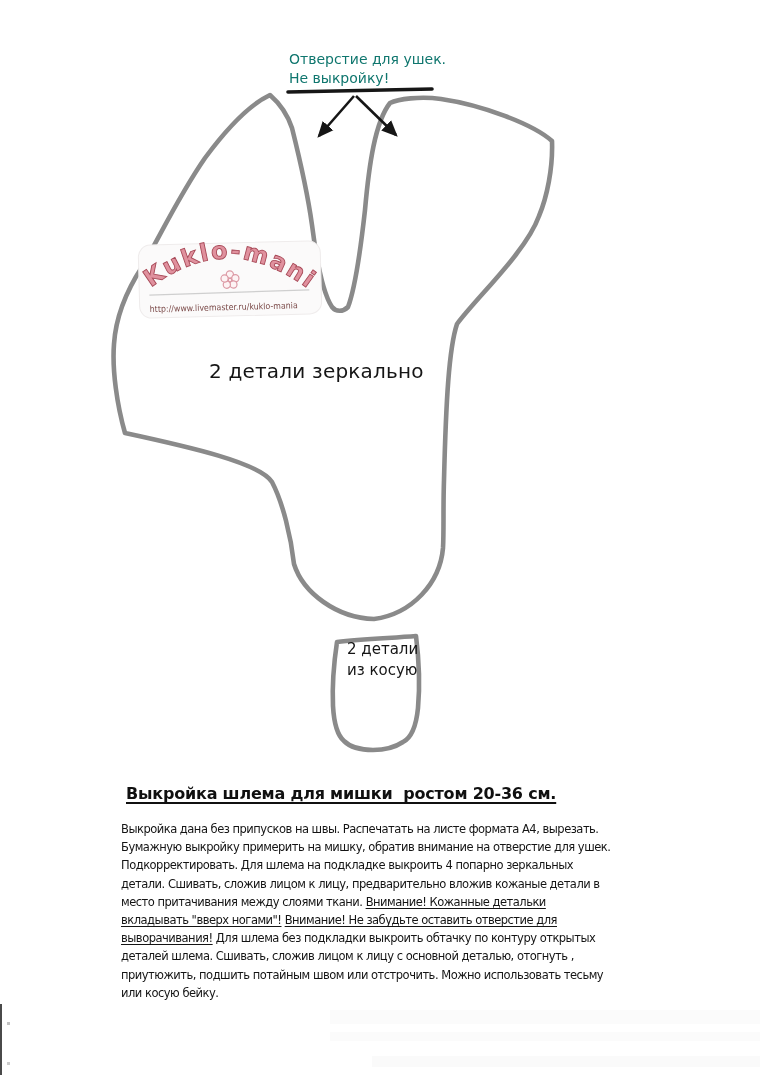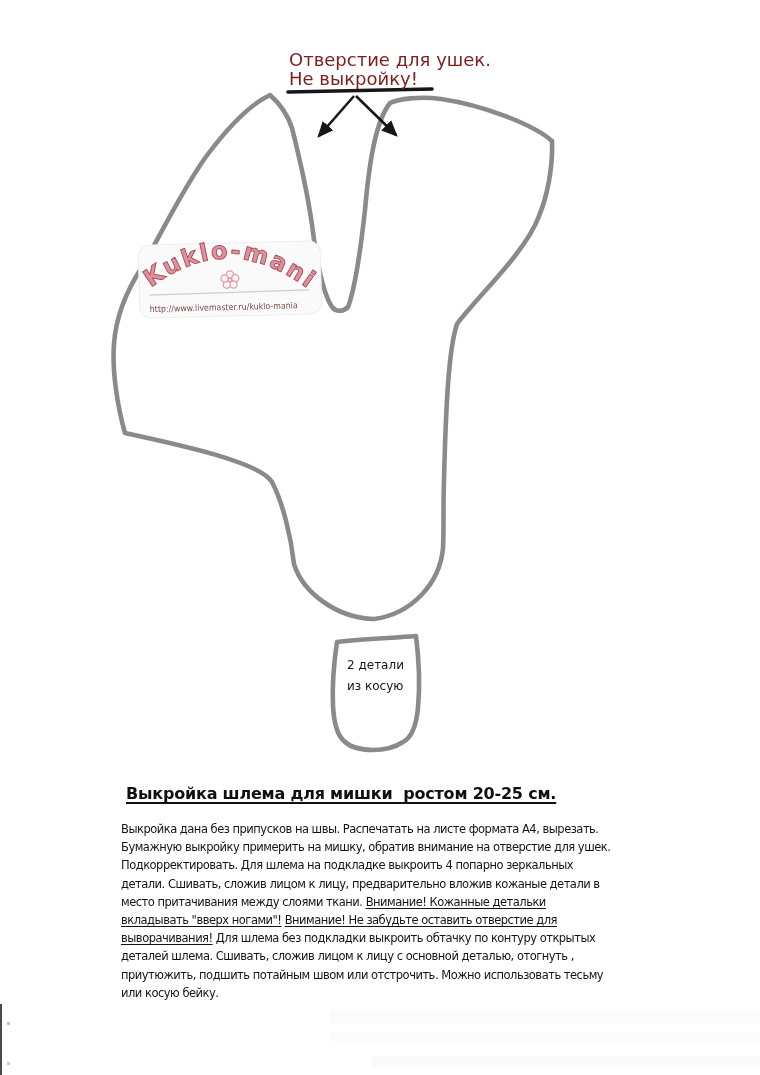--- a/index.html
+++ b/index.html
@@ -3,27 +3,27 @@
 <meta charset="utf-8">
 <style>
   html,body{margin:0;padding:0;background:#ffffff;}
   .page{
     position:relative;width:760px;height:1075px;background:#ffffff;overflow:hidden;
     font-family:"DejaVu Sans",sans-serif;color:#1a1a1a;
   }
   .abs{position:absolute;}
   svg{position:absolute;left:0;top:0;}
   .annot{
-    left:289px;top:50px;font-size:18px;line-height:19px;color:#7f1d1d;
+    left:289px;top:50px;font-size:14px;line-height:19px;color:#0f766e;
   }
   .main-label{
     left:209px;top:359px;font-size:20px;color:#151515;letter-spacing:0.2px;
   }
   .small-label{
-    left:347px;top:655px;font-size:12px;line-height:21px;color:#151515;
+    left:347px;top:639px;font-size:15px;line-height:21px;color:#151515;
   }
   .title{
     left:126px;top:784px;font-size:16px;font-weight:bold;letter-spacing:-0.2px;
     white-space:pre;text-decoration:underline;text-underline-offset:3px;
     text-decoration-thickness:2px;color:#101010;
   }
   .body-text{
     left:97px;top:820px;width:492px;font-size:11.5px;line-height:18.2px;
     letter-spacing:-0.5px;color:#141414;margin-left:24px;
   }
@@ -103,25 +103,26 @@
       <rect x="7" y="1022" width="3" height="3" fill="#9a9a9a" opacity="0.6"></rect>
       <rect x="7" y="1062" width="3" height="3" fill="#9a9a9a" opacity="0.5"></rect>
     </g>
   </svg>
 
   <div class="abs annot">
     <div>Отверстие для ушек.</div>
     <div>Не выкройку!</div>
   </div>
 
+  <div class="abs main-label">2 детали зеркально</div>
 
   <div class="abs small-label">
     <div>2 детали</div>
     <div>из косую</div>
   </div>
 
-  <div class="abs title">Выкройка шлема для мишки  ростом 20-25 см.</div>
+  <div class="abs title">Выкройка шлема для мишки  ростом 20-36 см.</div>
 
   <div class="abs body-text">
     <span>Выкройка дана без припусков на швы. Распечатать на листе формата А4, вырезать. Бумажную выкройку примерить на мишку, обратив внимание на отверстие для ушек. Подкорректировать. Для шлема на подкладке выкроить 4 попарно зеркальных детали. Сшивать, сложив лицом к лицу, предварительно вложив кожаные детали в место притачивания между слоями ткани. </span><span class="u">Внимание! Кожанные детальки вкладывать "вверх ногами"!</span><span> </span><span class="u">Внимание! Не забудьте оставить отверстие для выворачивания!</span><span> Для шлема без подкладки выкроить обтачку по контуру открытых деталей шлема. Сшивать, сложив лицом к лицу с основной деталью, отогнуть , приутюжить, подшить потайным швом или отстрочить. Можно использовать тесьму или косую бейку.</span>
   </div>
 
 </div>
 
 </body></html>

